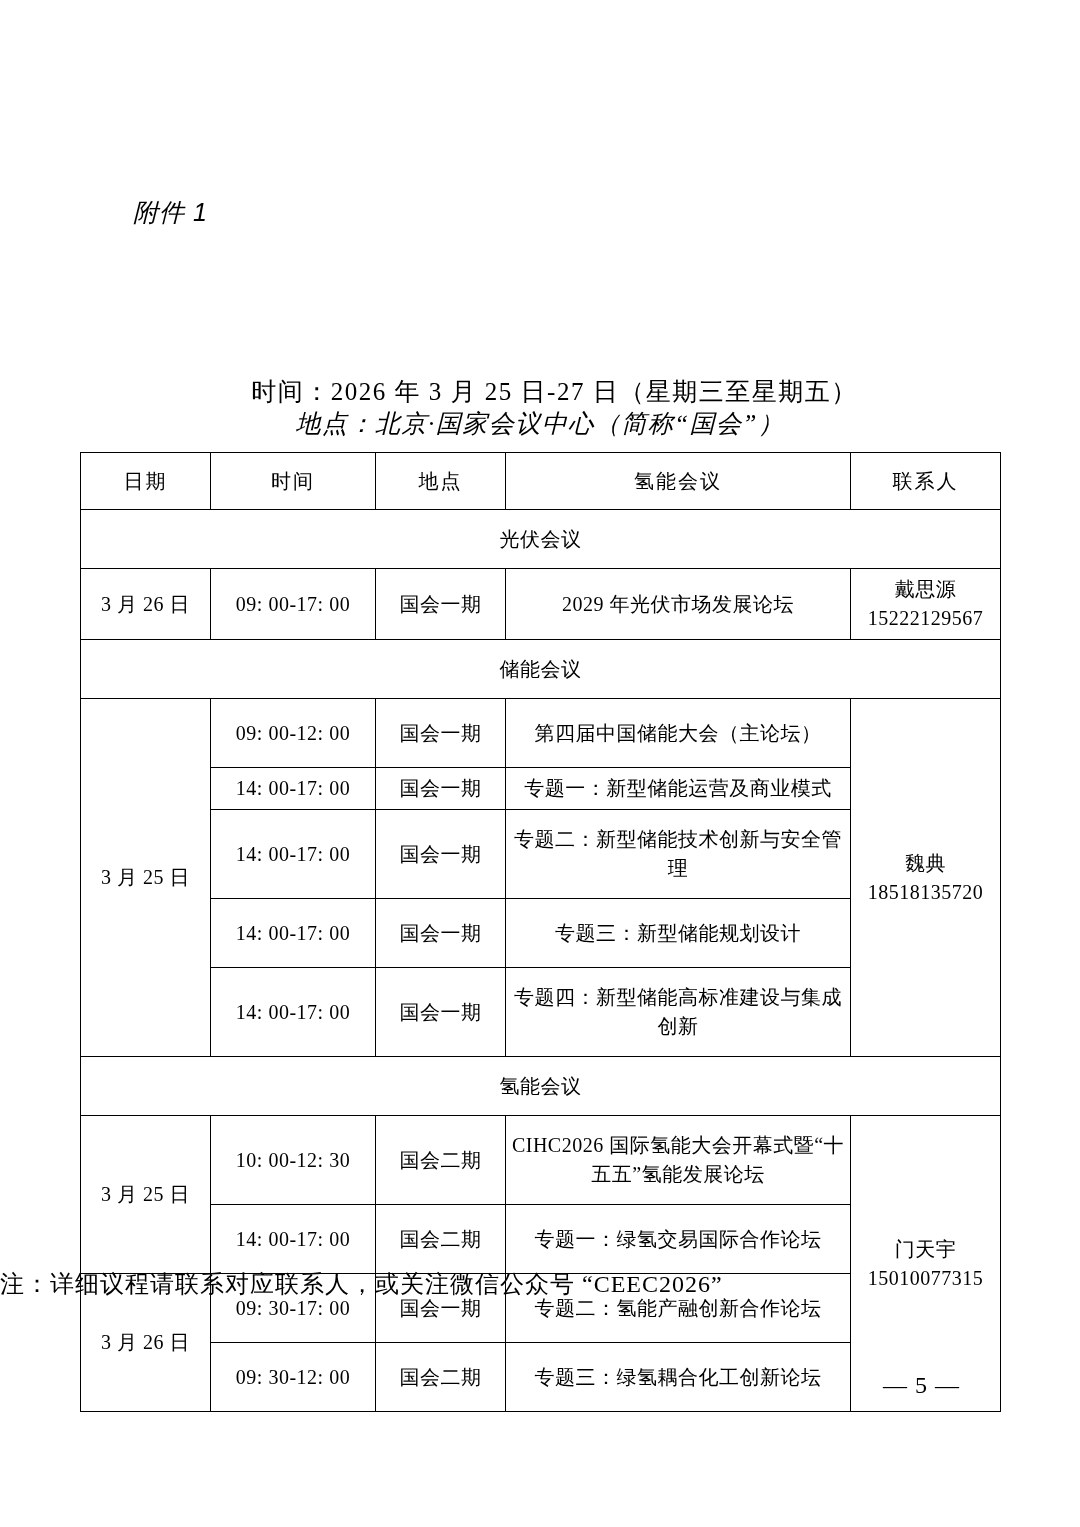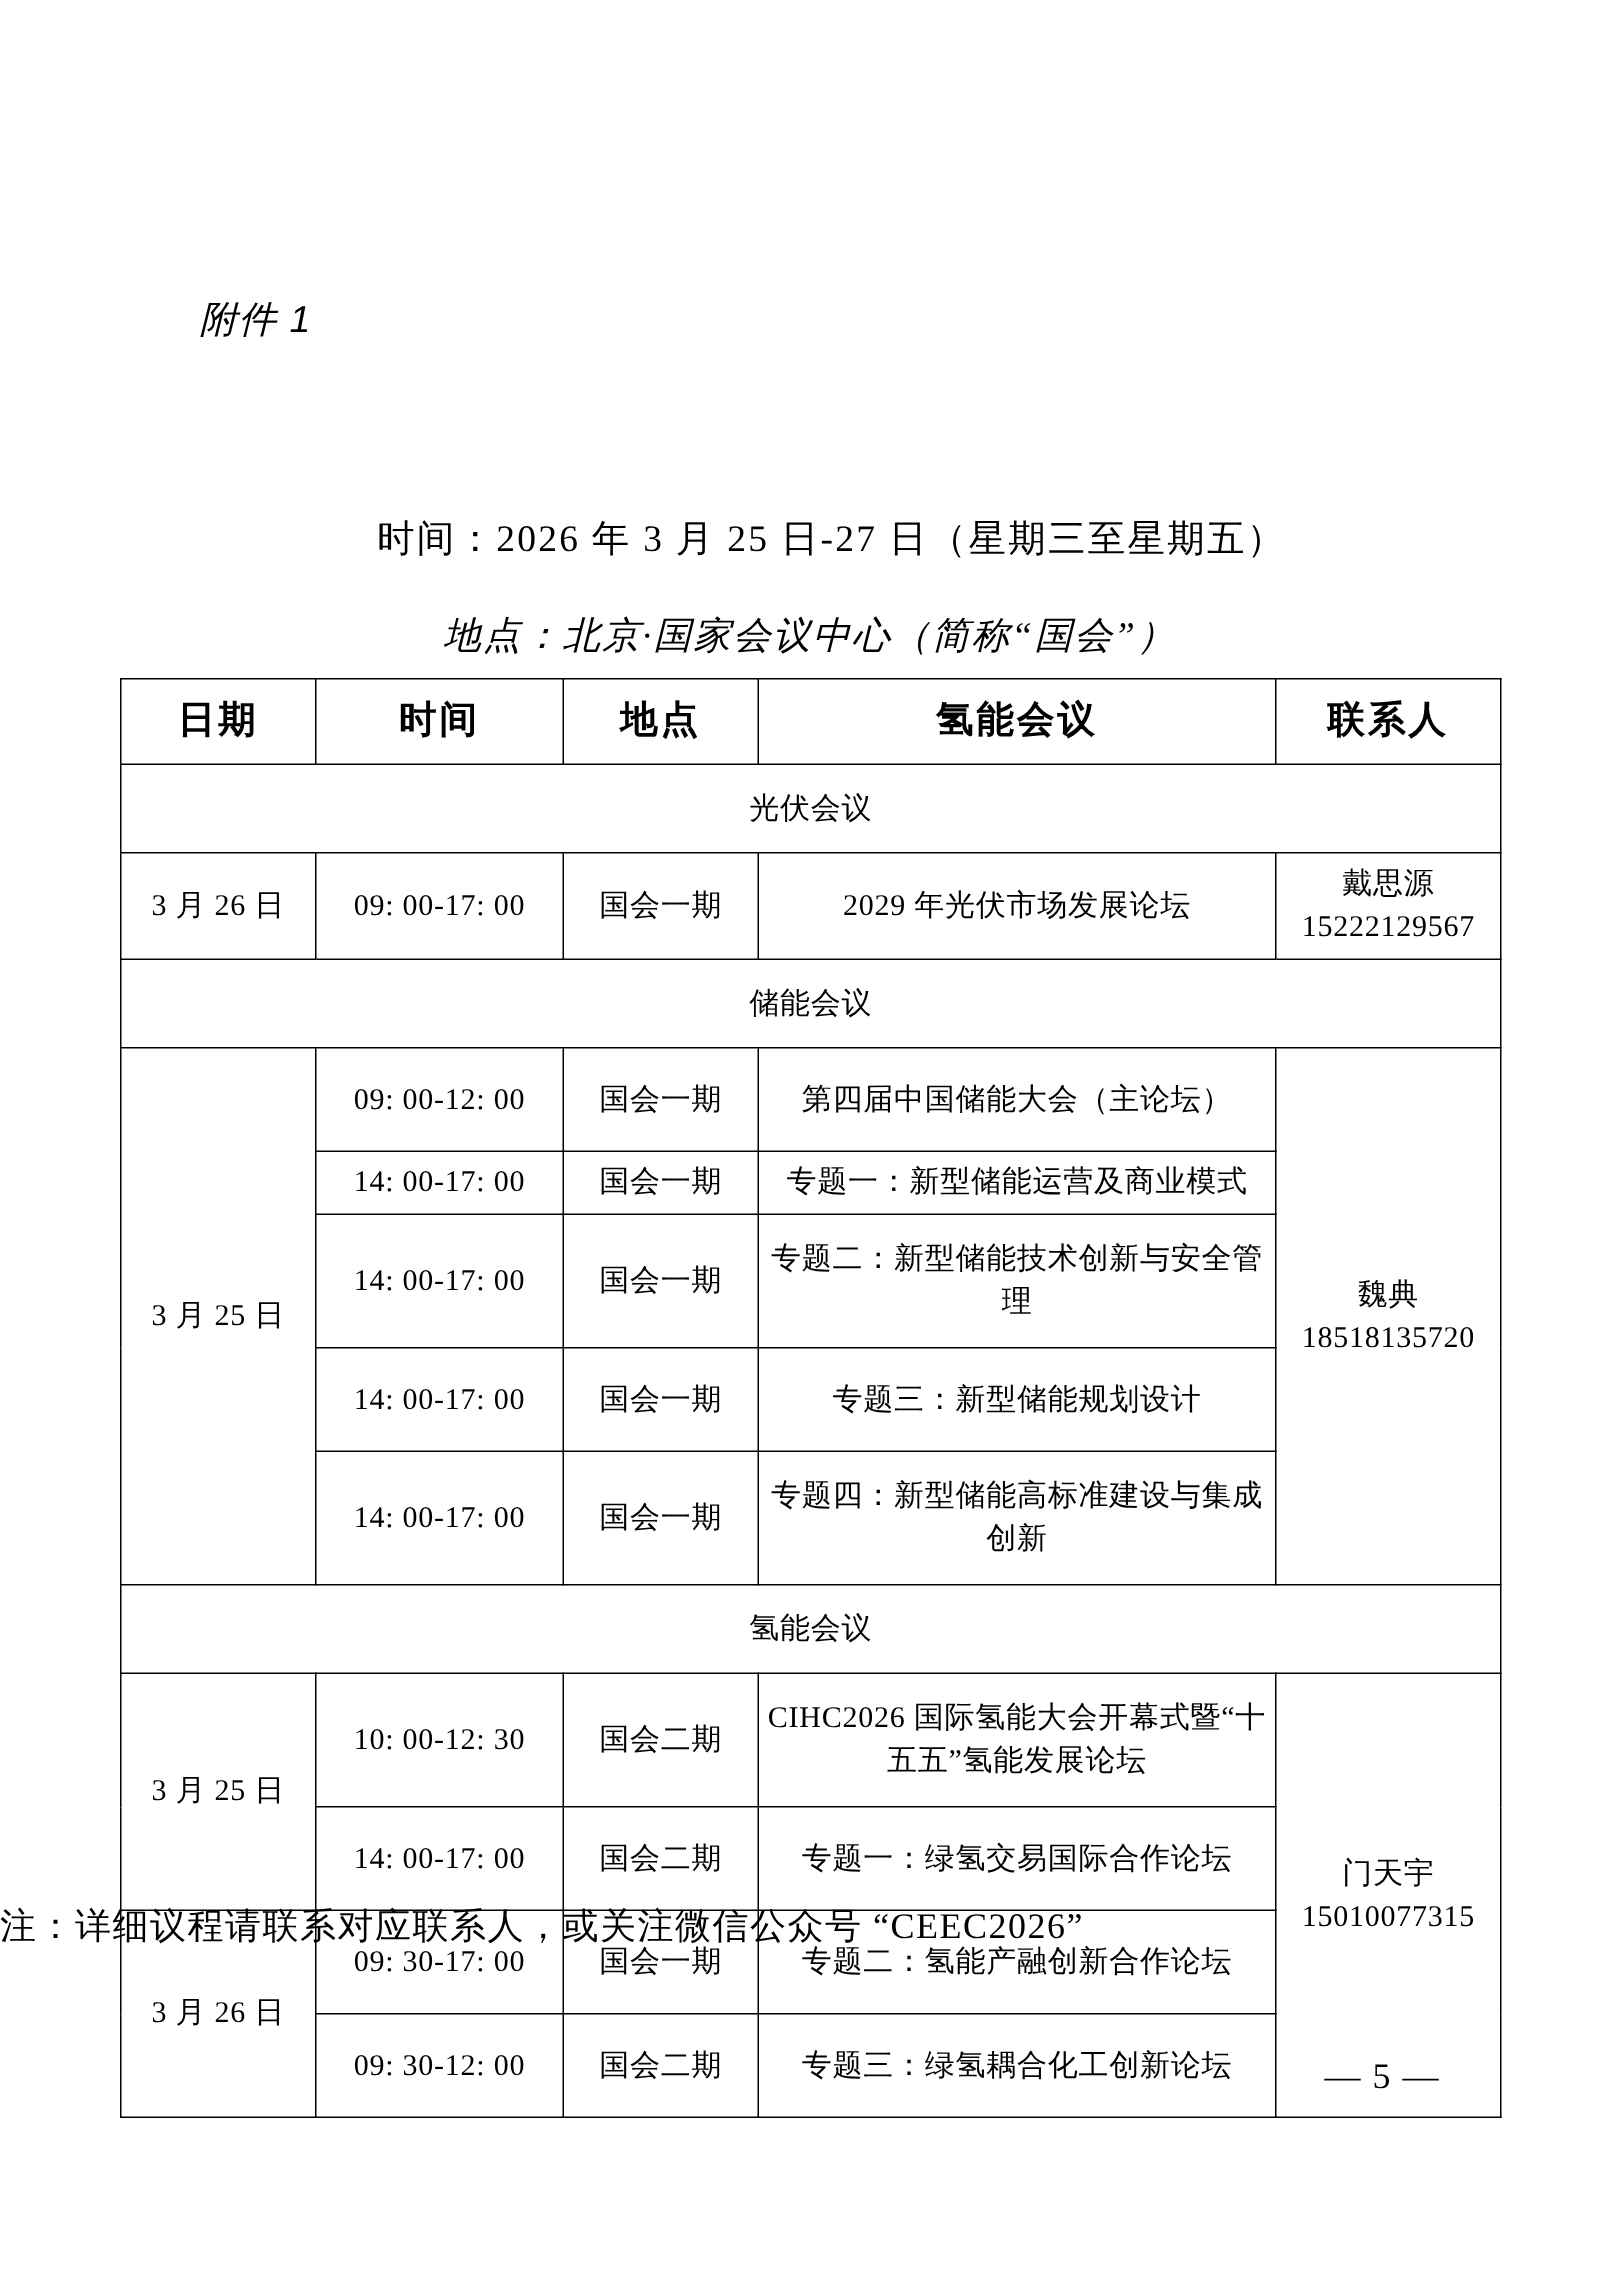--- a/index.html
+++ b/index.html
@@ -40,21 +40,21 @@
     font-family: "DejaVu Serif", serif;
   }
   .meta-line {
     position: absolute;
     left: 0;
     right: 0;
     text-align: center;
     font-size: 25px;
     letter-spacing: 1.5px;
   }
-  .meta-line.time { top: 342px; margin-left: 29px; }
+  .meta-line.time { top: 375px; margin-left: 29px; }
   .meta-line.place { top: 407px; font-style: italic; }
 
   table.agenda {
     position: absolute;
     left: 80px;
     top: 452px;
     width: 920px;
     border-collapse: collapse;
     table-layout: fixed;
   }
@@ -63,22 +63,22 @@
     font-size: 20px;
     font-weight: normal;
     text-align: center;
     vertical-align: middle;
     padding: 6px 4px;
     line-height: 1.45;
     letter-spacing: 0.5px;
   }
   table.agenda thead td {
     height: 44px;
-    font-weight: bold;
-    font-size: 25px;
+    font-weight: normal;
+    font-size: 20px;
     letter-spacing: 2px;
   }
   .col-date  { width: 130px; }
   .col-time  { width: 165px; }
   .col-place { width: 130px; }
   .col-act   { width: 345px; }
   .col-contact { width: 150px; }
 
   .section-row td {
     height: 46px;

